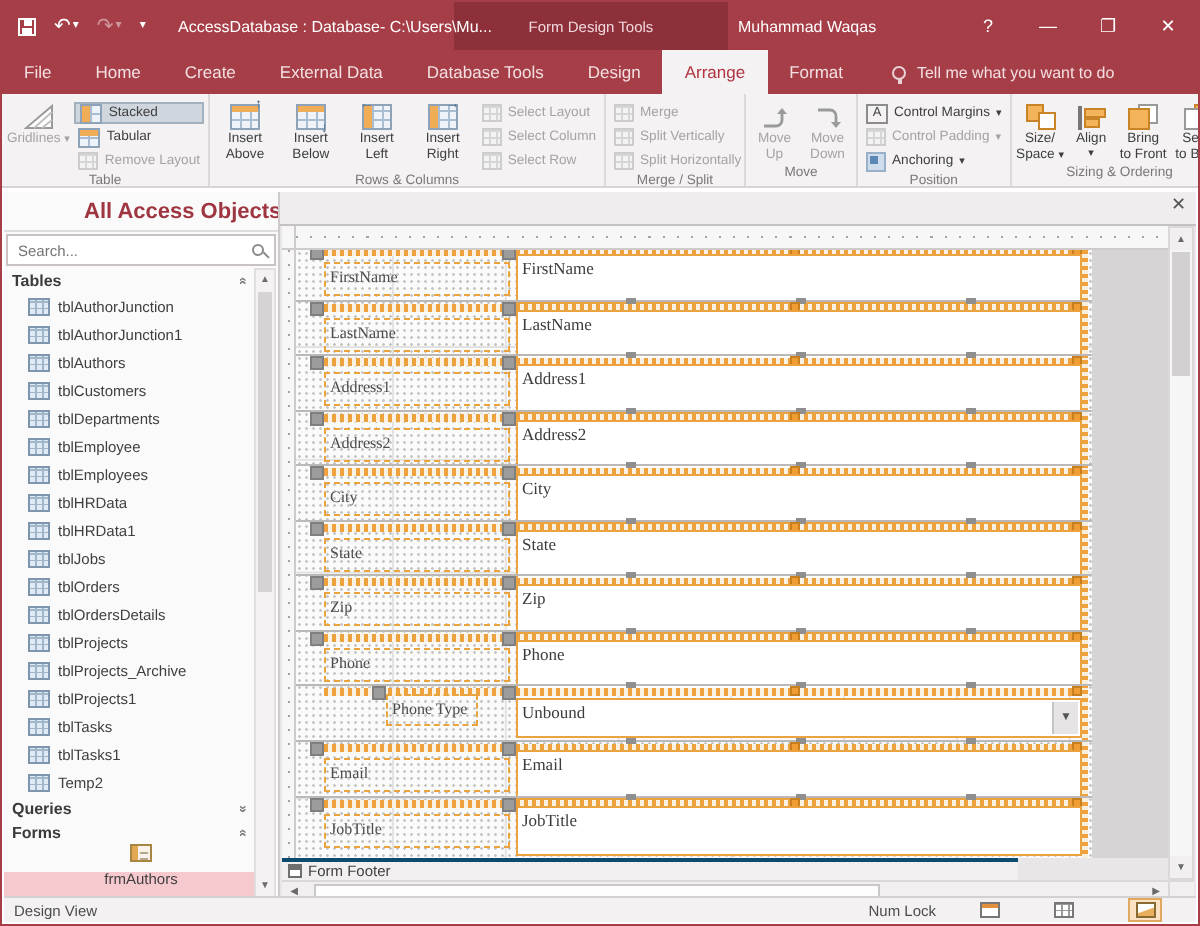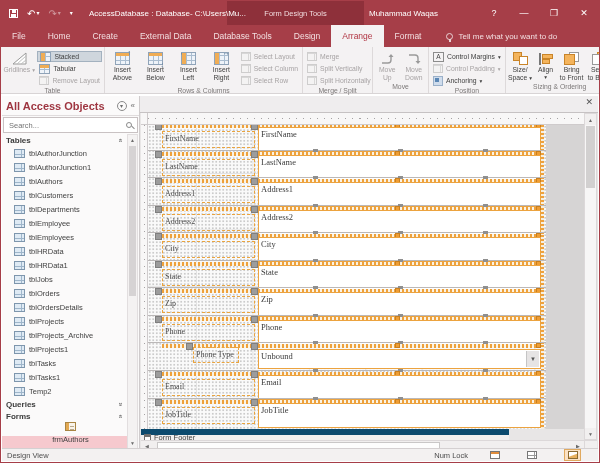--- a/index.html
+++ b/index.html
@@ -71,21 +71,21 @@
   .btf::before{content:'';position:absolute;right:0;top:0;width:8px;height:8px;background:#fff;border:1px solid #999;}
   .btf::after{content:'';position:absolute;left:0;bottom:0;width:9px;height:9px;background:#f4b45c;border:1px solid #c98428;}
   .stb{position:relative;width:15px;height:13px;flex:none;}
   .stb::before{content:'';position:absolute;right:0;top:0;width:8px;height:8px;background:#f4b45c;border:1px solid #c98428;}
   .stb::after{content:'';position:absolute;left:0;bottom:0;width:9px;height:9px;background:#fff;border:1px solid #999;}
   .mvarrow{stroke:#9a9a9a;fill:none;stroke-width:1.4;}
 
   
   .navpane{position:absolute;left:1px;top:95px;width:138px;height:354px;background:#fbfafa;border-right:1px solid #cfcbcc;overflow:hidden;}
   .nav-title{height:20px;display:flex;align-items:center;padding:0 4px;border-bottom:1px solid #e0dcdd;}
-  .nav-title .t{color:#9e3540;font-size:11px;font-weight:bold;flex:1;white-space:nowrap;}
+  .nav-title .t{color:#9e3540;font-size:11px;font-weight:bold;flex:1;white-space:nowrap;margin-left:36px;}
   .nav-title .ic{color:#6d6d6d;font-size:8px;margin-left:4px;}
   .circ{width:10px;height:10px;border:1px solid #8a8a8a;border-radius:50%;display:flex;align-items:center;justify-content:center;font-size:6px;color:#6d6d6d;}
   .nav-search{height:16px;margin:1px 1px;border:1px solid #c9c2c3;background:#fff;display:flex;align-items:center;padding:0 3px;}
   .nav-search input{border:none;outline:none;flex:1;font-size:7.5px;color:#777;font-family:"Liberation Sans",sans-serif;min-width:0;background:transparent;}
   .mag{width:6px;height:6px;border:1.2px solid #8a8a8a;border-radius:50%;position:relative;flex:none;margin-right:2px;}
   .mag::after{content:'';position:absolute;width:4px;height:1.2px;background:#8a8a8a;transform:rotate(45deg);right:-3.5px;bottom:-1.5px;}
   .nav-list{position:absolute;left:0;right:12px;top:38px;bottom:0;overflow:hidden;}
   .nav-head{height:12px;display:flex;align-items:center;padding:0 4px;font-size:8px;font-weight:bold;color:#3b3b3b;}
   .nav-head .chev{margin-left:auto;font-size:7px;color:#777;display:inline-block;}
   .chev.up{transform:rotate(90deg);}
@@ -147,21 +147,21 @@
   .frow .combo-btn{display:none;}
   .frow.combo .flabel{left:45px;width:46px;top:0px;height:16px;}
   .frow.combo .fbox{top:2px;height:20px;}
   .frow.combo .gh.ghl{left:38px;}
   .frow.combo .combo-btn{display:flex;position:absolute;right:1px;top:1px;bottom:1px;width:13px;background:#e6e4e4;
      border-left:1px solid #c5c5c5;align-items:center;justify-content:center;font-size:6px;color:#555;}
   .gh.ghl{left:7px;} .gh.ghb{left:103px;}
   .oh.o1{left:104px;} .oh.o2{left:247px;} .oh.o3{left:388px;}
   .tick.t1{left:165px;} .tick.t2{left:250px;} .tick.t3{left:335px;}
 
-  .footerbar{position:absolute;left:1px;top:333px;width:368px;height:11px;background:#f1efef;border-top:6px solid #0c4a6e;
+  .footerbar{position:absolute;left:1px;top:333px;width:368px;height:11px;background:#f1efef;border-top:2px solid #0c4a6e;
      display:flex;align-items:center;gap:3px;padding:0 3px;font-size:7.5px;color:#3f3f3f;}
   .secicon{width:7px;height:7px;border:1px solid #6f6f6f;background:#fff;position:relative;flex:none;}
   .secicon::before{content:'';position:absolute;left:0;right:0;top:0;height:2px;background:#6f6f6f;}
 
   .vscroll{position:absolute;right:1px;top:17px;width:13px;height:327px;background:#f7f6f6;border:1px solid #dcd8d9;}
   .vscroll .btn{position:absolute;left:0;right:0;height:11px;background:#f1efef;display:flex;align-items:center;justify-content:center;font-size:5px;color:#6a6a6a;}
   .vscroll .thumb{position:absolute;left:1px;right:1px;top:12px;height:62px;background:#d2d0d0;}
   .hscroll{position:absolute;left:1px;right:1px;top:344px;height:10px;background:#f1efef;border-top:1px solid #dcd8d9;display:flex;}
   .hscroll .larr,.hscroll .rarr{width:12px;display:flex;align-items:center;justify-content:center;font-size:5px;color:#6a6a6a;flex:none;}
   .hscroll .track{flex:1;position:relative;}

